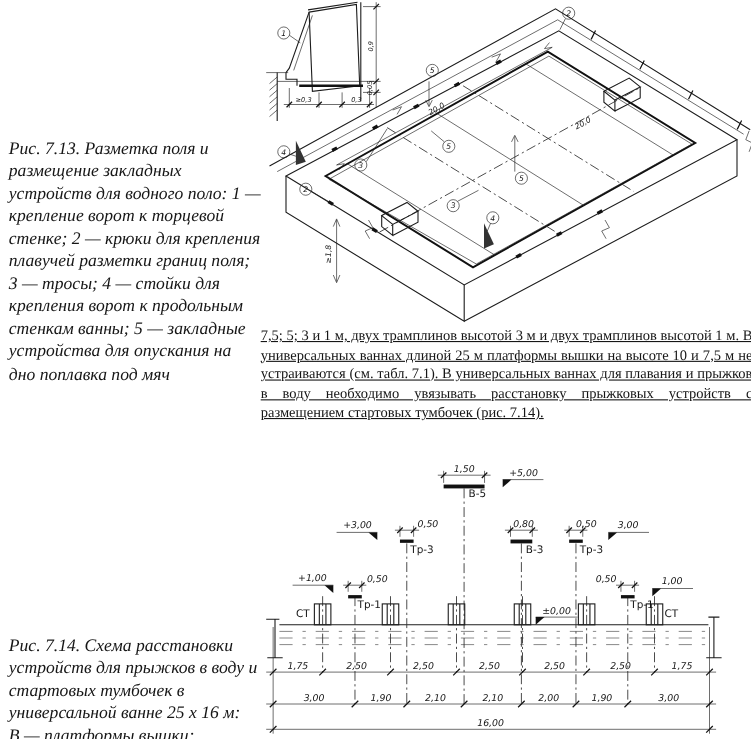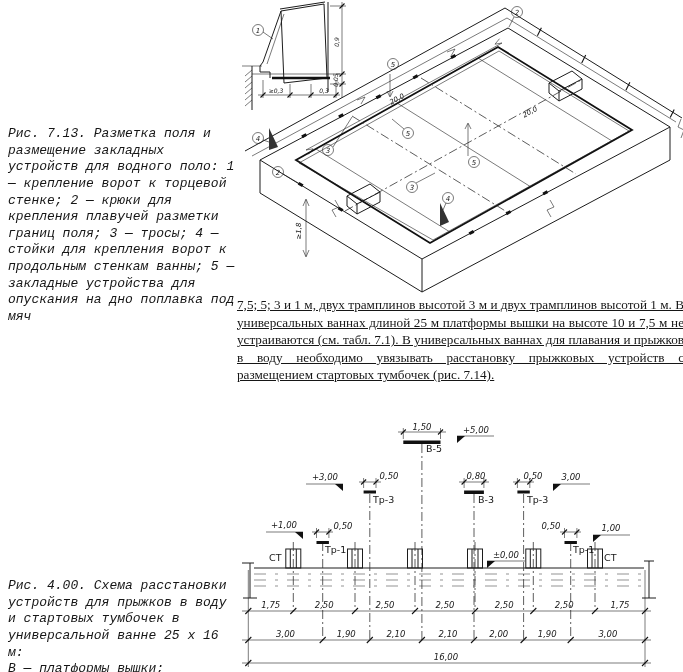--- a/index.html
+++ b/index.html
@@ -1,19 +1,19 @@
 <!DOCTYPE html>
 <html><head>
 <meta charset="utf-8">
 <style>
   html,body{margin:0;padding:0;background:#e8e8e8;}
   .page{position:relative;width:683px;height:672px;background:#ffffff;overflow:hidden;
         font-family:"Liberation Serif",serif;color:#141414;}
-  .caption{position:absolute;font-family:Liberation Mono, monospace;font-style:italic;
-           font-size:13px;line-height:1.28;color:#161616;}
+  .caption{position:absolute;font-family:Liberation Serif, serif;font-style:italic;
+           font-size:16px;line-height:1.28;color:#161616;}
   .para{position:absolute;font-family:"Liberation Serif",serif;font-size:13.2px;
         line-height:1.33;text-align:justify;color:#161616;text-decoration:underline;}
   .legend-line{margin:0;}
   svg{position:absolute;overflow:visible;}
   svg text{fill:#161616;font-family:"DejaVu Sans",sans-serif;}
   .dim{font-size:8.5px;font-style:italic;}
   .dim7{font-size:7px;font-style:italic;}
   .dim6{font-size:6px;font-style:italic;}
   .lvl{font-size:8.5px;font-style:italic;}
   .lab{font-size:9.5px;}
@@ -323,18 +323,18 @@
       <line class="thin" x1="2" y1="243" x2="411" y2="243"></line>
       <g class="tick">
           <line x1="5.3" y1="246" x2="11.3" y2="240"></line>
           <line x1="402" y1="246" x2="408" y2="240"></line>
         </g>
       <text class="dim" x="206" y="240" text-anchor="middle">16,00</text>
     </g>
   </svg>
 
   <div class="caption" style="left:8px;top:578px;width:232px;">
-    <div class="legend-line">Рис. 4.00. Схема расстановки устройств для прыжков в воду и стартовых тумбочек в универсальной ванне 25 х 16 м:</div>
+    <div class="legend-line">Рис. 7.14. Схема расстановки устройств для прыжков в воду и стартовых тумбочек в универсальной ванне 25 х 16 м:</div>
     <div class="legend-line">В —  платформы вышки;</div>
     <div class="legend-line">Тр — доски трамплинов</div>
   </div>
 
 </div>
 
 </body></html>

